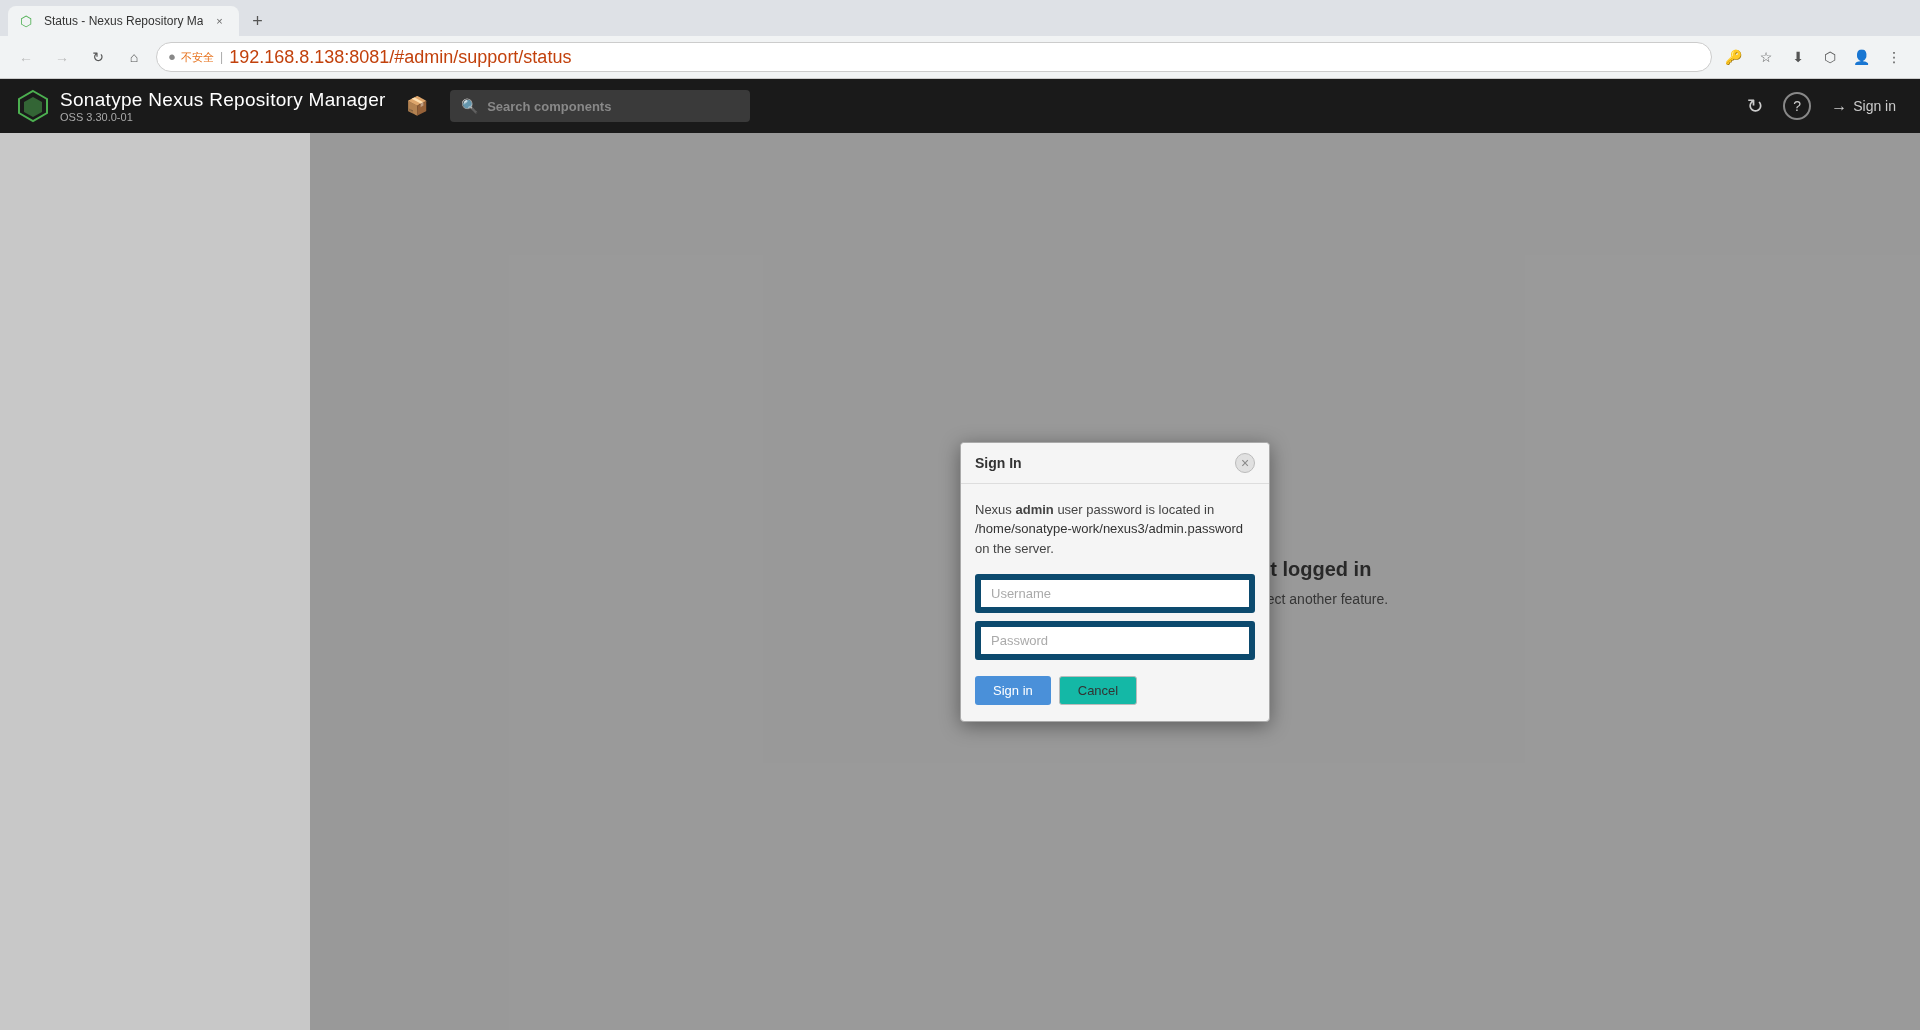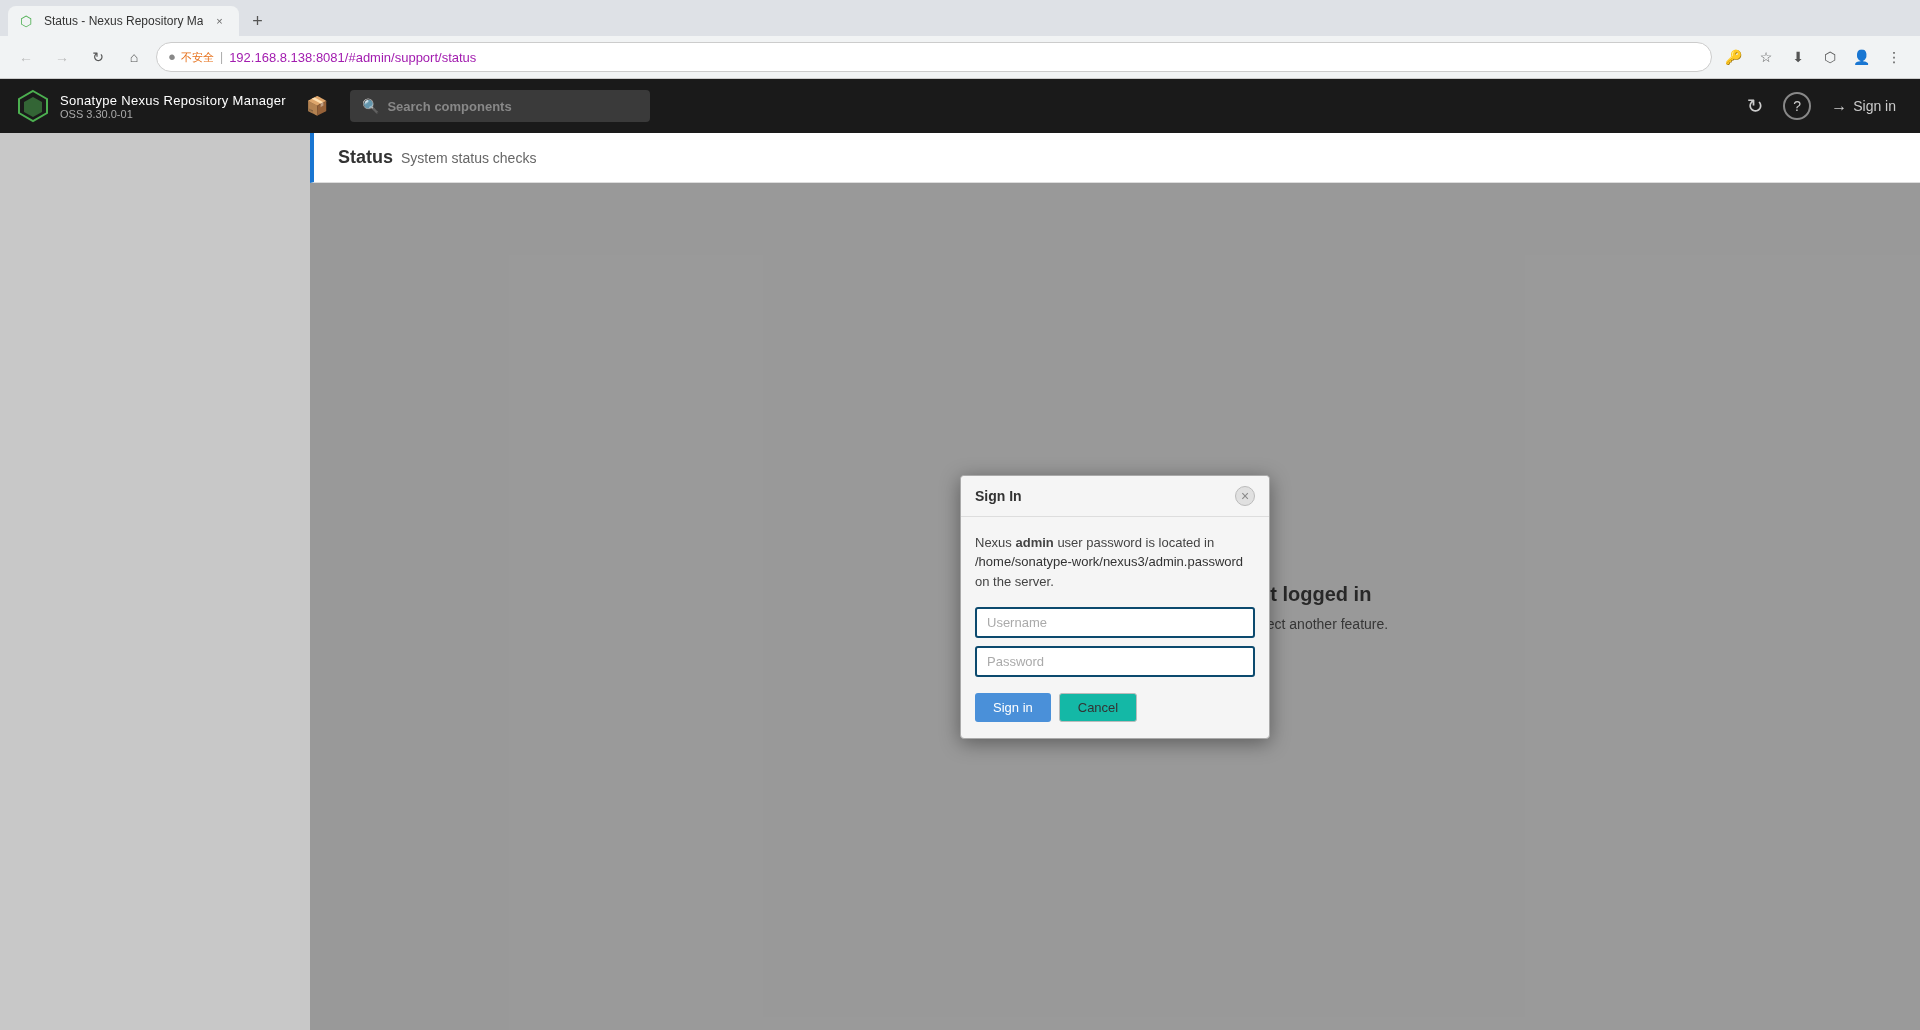--- a/index.html
+++ b/index.html
@@ -103,22 +103,22 @@
     }
     .address-bar-warning {
       font-size: 11px;
       color: #e6701a;
     }
     .address-separator {
       color: #aaa;
       font-size: 12px;
     }
     .address-url {
-      font-size: 13px;
-      color: #a21caf;
+      font-size: 18px;
+      color: #c2410c;
       flex: 1;
     }
     .browser-actions {
       display: flex;
       align-items: center;
       gap: 4px;
     }
     .browser-action-btn {
       width: 28px;
       height: 28px;
@@ -148,21 +148,21 @@
     .app-logo-icon {
       width: 34px;
       height: 34px;
     }
     .app-logo-text {
       display: flex;
       flex-direction: column;
     }
     .app-name {
       color: #fff;
-      font-size: 13px;
+      font-size: 19px;
       font-weight: normal;
       letter-spacing: 0.3px;
     }
     .app-version {
       color: #aaa;
       font-size: 11px;
     }
     .browse-icon-btn {
       width: 32px;
       height: 32px;
@@ -348,21 +348,21 @@
     .dialog-message strong {
       font-weight: bold;
     }
     .dialog-message .filepath {
       font-weight: normal;
       color: #333;
     }
     .dialog-input {
       width: 100%;
       padding: 6px 10px;
-      border: 2px solid #0c4a6e;
+      border: 6px solid #0c4a6e;
       border-radius: 3px;
       font-size: 13px;
       margin-bottom: 8px;
       background: #fff;
       color: #333;
       outline: none;
     }
     .dialog-input::placeholder { color: #aaa; }
     .dialog-actions {
       display: flex;
@@ -453,24 +453,20 @@
     <div class="sign-in-btn">
       <span style="font-size:16px;">→</span>
       <span>Sign in</span>
     </div>
   </div>
 </div>
 
 <div class="main-layout">
   <div class="sidebar"></div>
   <div class="content-area">
-    <div class="page-header">
-      <span class="page-title-status">Status</span>
-      <span class="page-subtitle">System status checks</span>
-    </div>
 
     <div class="page-content">
 
       <div class="not-available-msg">
         <div class="not-available-title">
           <span>ilable as you are not logged in</span>
         </div>
         <div class="not-available-desc">iture you selected. Please select another feature.</div>
       </div>
 

